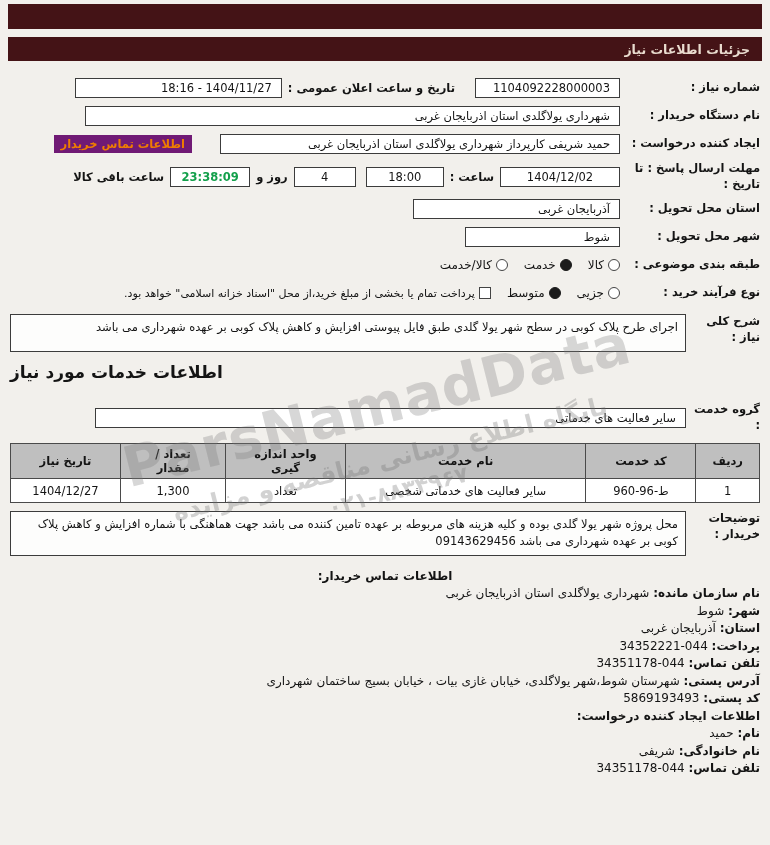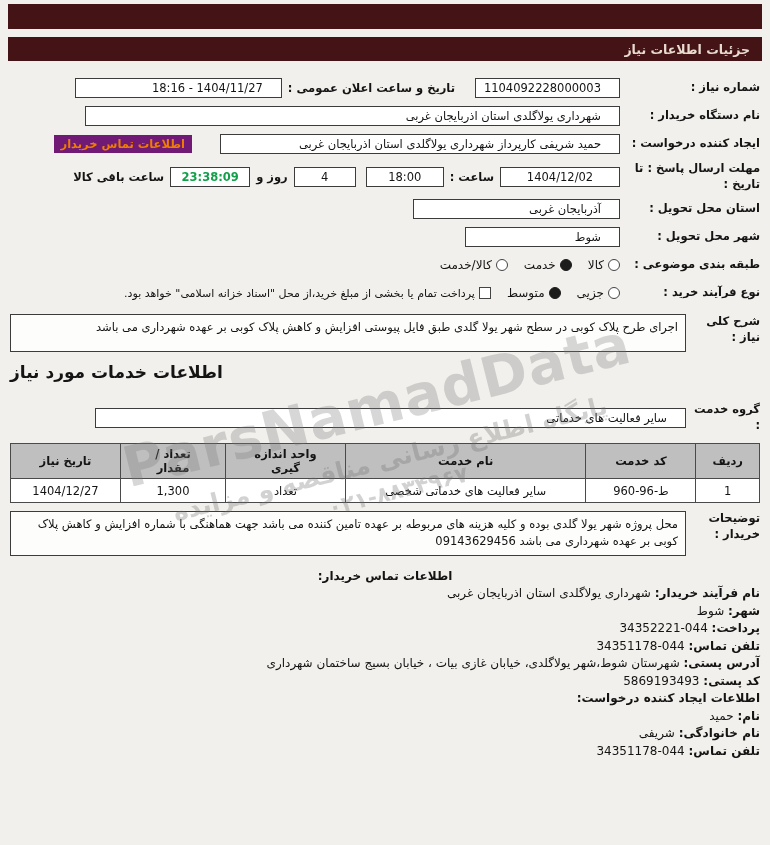--- a/index.html
+++ b/index.html
@@ -19,21 +19,21 @@
   .content { position:relative; padding:10px 10px 0; z-index:1; }
 
   .frow { display:flex; align-items:center; margin-bottom:6px; min-height:22px; }
   .frow.top { align-items:flex-start; }
   .lbl { font-weight:bold; font-size:11.5px; white-space:nowrap; }
   .lbl.col1 { width:140px; flex:none; white-space:normal; line-height:1.35; padding-left:4px; }
   .lbl.col2 { width:74px;  flex:none; white-space:normal; line-height:1.35; padding-left:6px; }
 
   .fld {
     background:#ffffff; border:1px solid #3c3c3c; height:20px;
-    display:flex; align-items:center; padding:0 18px;
+    display:flex; align-items:center; padding:0 9px;
     font-size:11.5px; white-space:nowrap; overflow:hidden; flex:none;
   }
   .w145{width:145px} .w205{width:207px} .w120{width:120px} .w78{width:78px}
   .w62{width:62px} .w80{width:80px} .w400{width:400px} .w155{width:155px}
   .grow { flex:1 1 auto; }
   .mr20 { margin-right:20px; margin-left:6px; }
   .mr6  { margin-right:6px;  margin-left:6px; }
 
   .countdown { color:#13a04b; font-weight:bold; justify-content:center; }
   .center { justify-content:center; }
@@ -204,22 +204,23 @@
   </table>
 
   <div class="frow top">
     <span class="lbl col2">توضیحات خریدار :</span>
     <div class="bigbox centered">محل پروژه شهر یولا گلدی بوده و کلیه هزینه های مربوطه بر عهده تامین کننده می باشد جهت هماهنگی با شماره افزایش و کاهش پلاک کوبی بر عهده شهرداری می باشد 09143629456</div>
   </div>
 
   <div class="contact">
     <div class="c-line b">اطلاعات تماس خریدار:</div>
     <div id="contact-rows">
-        <div class="c-line"><span class="b">نام فرآیند خریدار:</span><span> شهرداری یولاگلدی استان اذربایجان غربی</span></div>
+        <div class="c-line"><span class="b">نام سازمان مانده:</span><span> شهرداری یولاگلدی استان اذربایجان غربی</span></div>
         <div class="c-line"><span class="b">شهر:</span><span> شوط</span></div>
+        <div class="c-line"><span class="b">استان:</span><span> آذربایجان غربی</span></div>
         <div class="c-line"><span class="b">پرداخت:</span><span> 044-34352221</span></div>
         <div class="c-line"><span class="b">تلفن تماس:</span><span> 044-34351178</span></div>
         <div class="c-line"><span class="b">آدرس پستی:</span><span> شهرستان شوط،شهر یولاگلدی، خیابان غازی بیات ، خیابان بسیج ساختمان شهرداری</span></div>
         <div class="c-line"><span class="b">کد پستی:</span><span> 5869193493</span></div>
         <div class="c-line"><span class="b">اطلاعات ایجاد کننده درخواست:</span><span> </span></div>
         <div class="c-line"><span class="b">نام:</span><span> حمید</span></div>
         <div class="c-line"><span class="b">نام خانوادگی:</span><span> شریفی</span></div>
         <div class="c-line"><span class="b">تلفن تماس:</span><span> 044-34351178</span></div>
       </div>
   </div>

